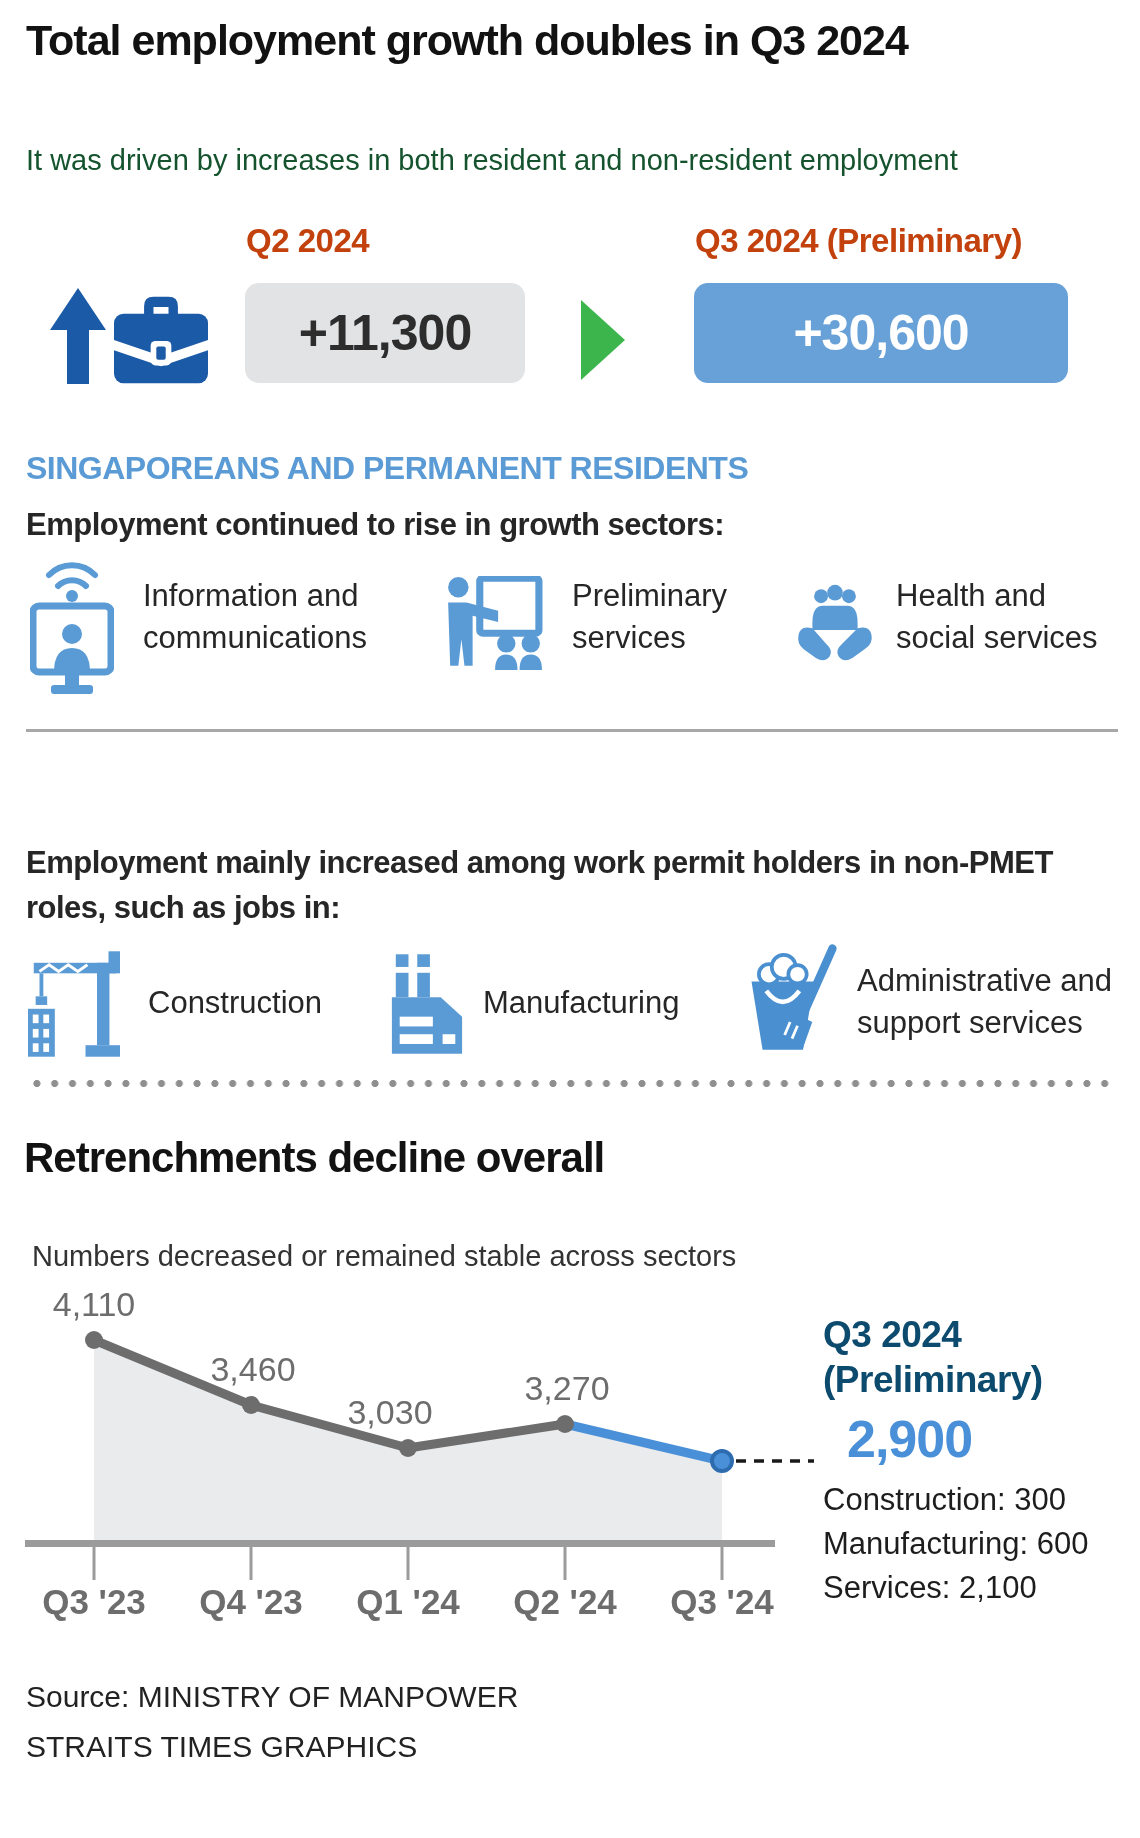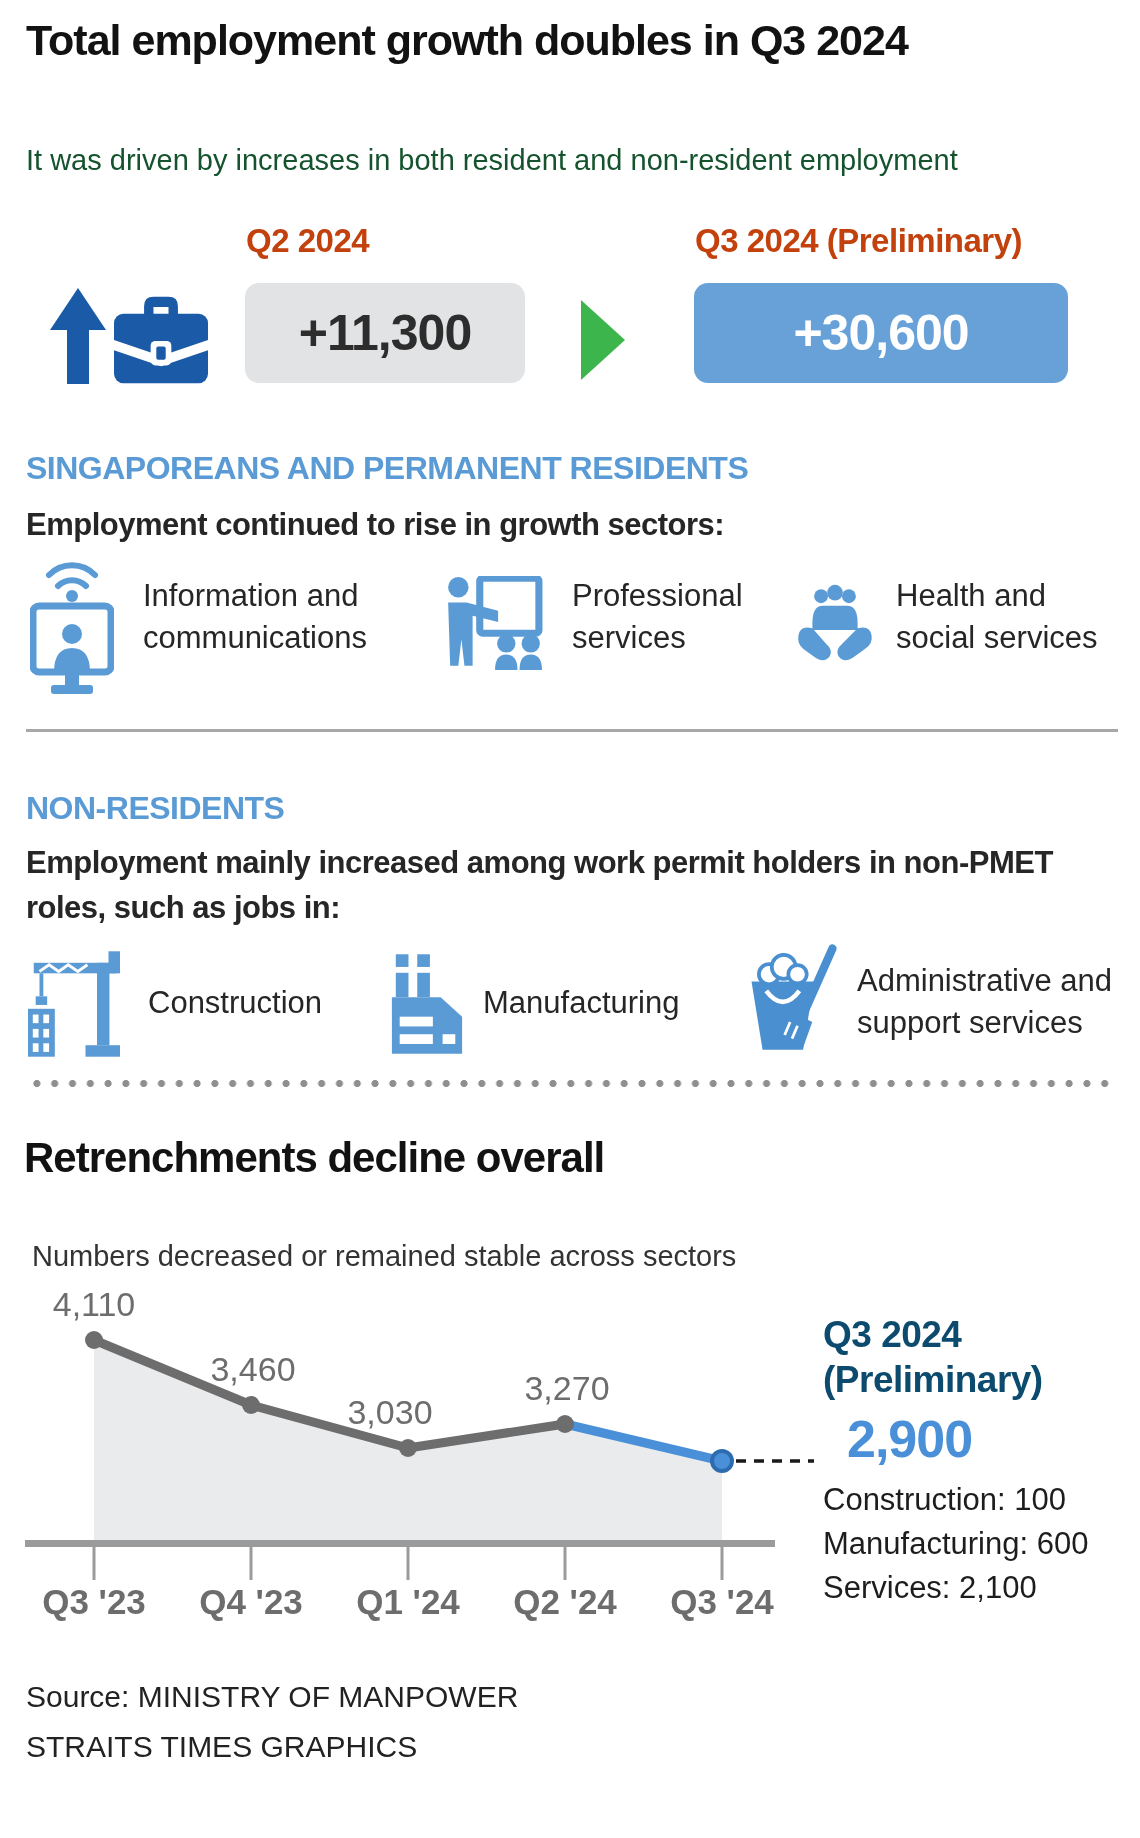--- a/index.html
+++ b/index.html
@@ -109,35 +109,34 @@
 
   <svg id="icon-presenter" class="abs" viewBox="0 0 100 92">
     <rect x="38" y="2" width="58" height="54" rx="3" fill="none" stroke="#5b9bd5" stroke-width="7"></rect>
     <circle cx="17" cy="11" r="10" fill="#5b9bd5"></circle>
     <path d="M7 26 H25 L56 34 V45 L31 39 V88 H23 L20 62 L17 88 H9 Z" fill="#5b9bd5"></path>
     <circle cx="64" cy="66" r="9" fill="#5b9bd5"></circle>
     <path d="M53 92 Q53 77 64 77 Q75 77 75 92 Z" fill="#5b9bd5"></path>
     <circle cx="88" cy="66" r="9" fill="#5b9bd5"></circle>
     <path d="M77 92 Q77 77 88 77 Q99 77 99 92 Z" fill="#5b9bd5"></path>
   </svg>
-  <div id="lab-prof" class="abs sector-label">Professional services</div>
+  <div id="lab-prof" class="abs sector-label">Preliminary services</div>
 
   <svg id="icon-hands" class="abs" viewBox="0 0 92 90">
     <circle cx="30" cy="13" r="8" fill="#5b9bd5"></circle>
     <circle cx="46" cy="9" r="9" fill="#5b9bd5"></circle>
     <circle cx="62" cy="13" r="8" fill="#5b9bd5"></circle>
     <path d="M20 44 Q20 24 32 24 H60 Q72 24 72 44 V52 H20 Z" fill="#5b9bd5"></path>
     <path d="M20 50 Q6 46 4 58 Q2 68 10 74 L24 84 Q34 90 40 82 Q44 75 36 68 Z" fill="#5b9bd5"></path>
     <path d="M72 50 Q86 46 88 58 Q90 68 80 74 L66 84 Q56 90 50 82 Q46 75 54 68 Z" fill="#5b9bd5"></path>
   </svg>
   <div id="lab-health" class="abs sector-label">Health and social services</div>
 
   <div id="divider" class="abs"></div>
 
-  <div id="nonres-heading" class="abs sec-heading">NON-RESIDENTS</div>
   <div id="nonres-intro" class="abs sec-intro">Employment mainly increased among work permit holders in non-PMET roles, such as jobs in:</div>
 
   <svg id="icon-crane" class="abs" viewBox="0 0 96 110">
     <rect x="6" y="12" width="86" height="11" fill="#5b9bd5"></rect>
     <rect x="72" y="12" width="13" height="86" fill="#5b9bd5"></rect>
     <rect x="60" y="98" width="36" height="12" fill="#5b9bd5"></rect>
     <rect x="84" y="0" width="12" height="23" fill="#5b9bd5"></rect>
     <path d="M12 21 L22 14 L32 21 L42 14 L52 21 L62 14" stroke="#fff" stroke-width="3" fill="none"></path>
     <rect x="12" y="23" width="4" height="24" fill="#5b9bd5"></rect>
     <rect x="8" y="47" width="12" height="9" fill="#5b9bd5"></rect>
@@ -205,21 +204,21 @@
     <text class="xtick" x="408" y="326">Q1 '24</text>
     <text class="xtick" x="565" y="326">Q2 '24</text>
     <text class="xtick" x="722" y="326">Q3 '24</text>
   </svg>
 
   <div id="callout" class="abs">
     <div class="co-period">Q3 2024</div>
     <div class="co-period">(Preliminary)</div>
     <div class="co-value">2,900</div>
     <div class="co-breakdown">
-      <div class="co-line">Construction: 100</div>
+      <div class="co-line">Construction: 300</div>
       <div class="co-line">Manufacturing: 600</div>
       <div class="co-line">Services: 2,100</div>
     </div>
   </div>
 
   <div id="source" class="abs">
     <div>Source: MINISTRY OF MANPOWER</div>
     <div>STRAITS TIMES GRAPHICS</div>
   </div>
 

